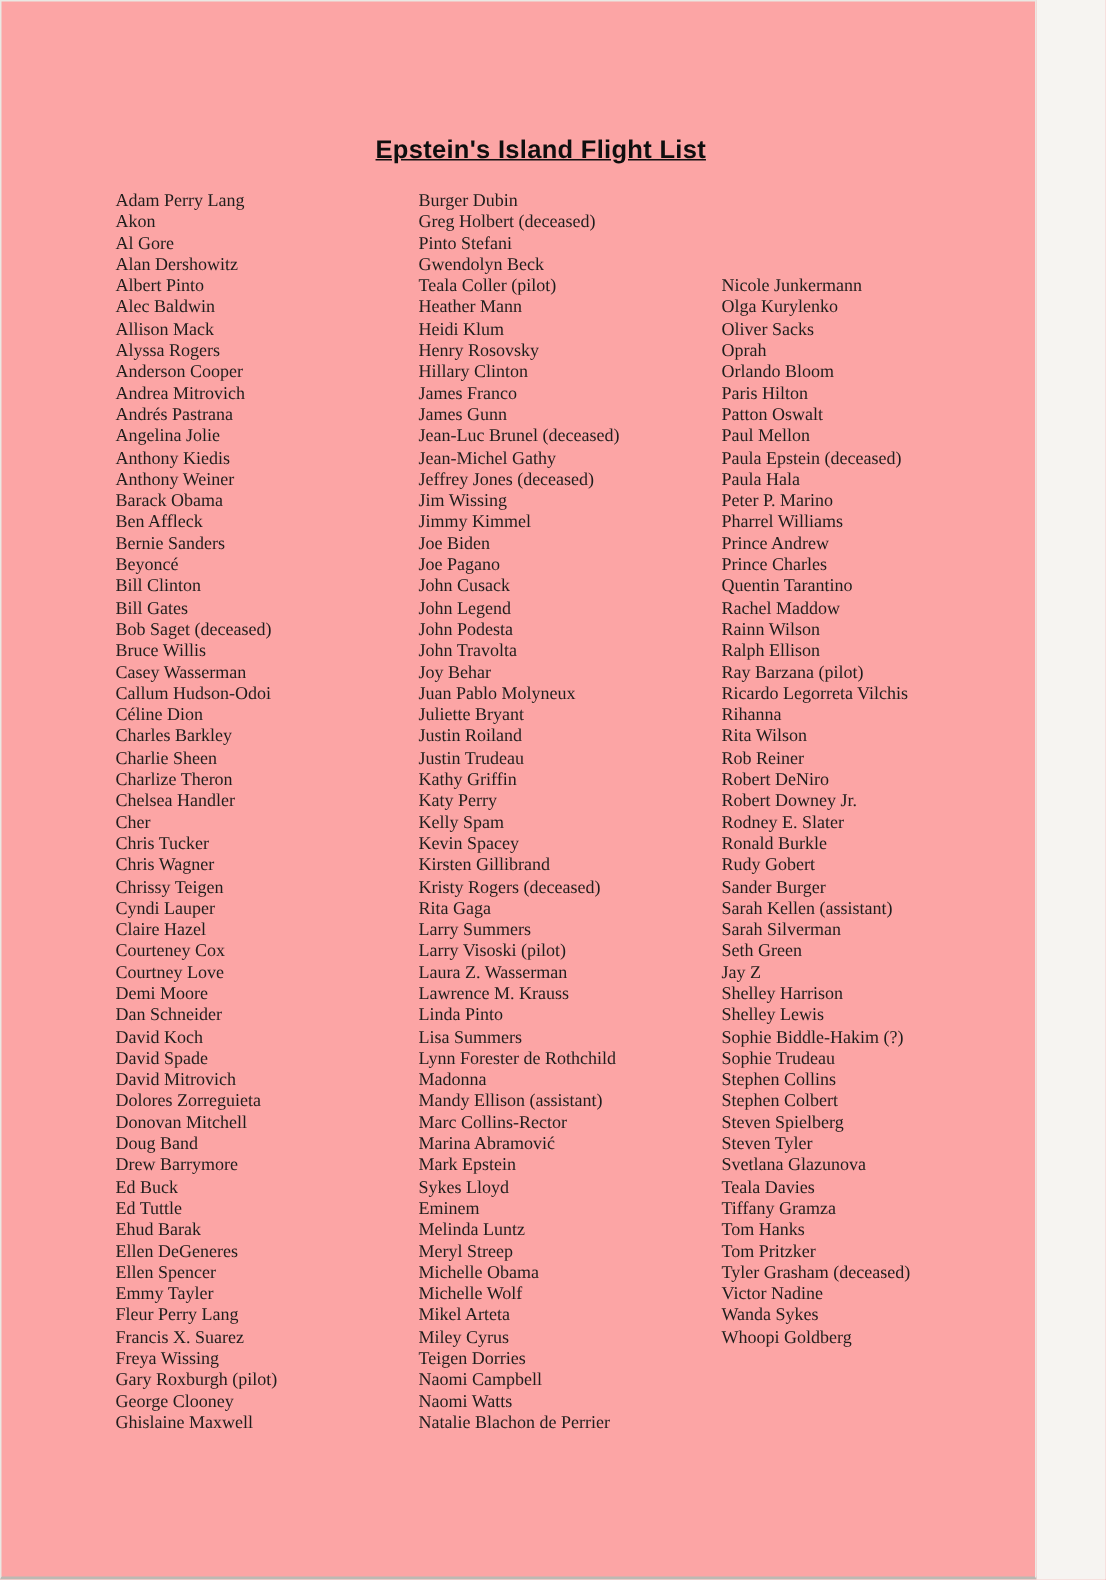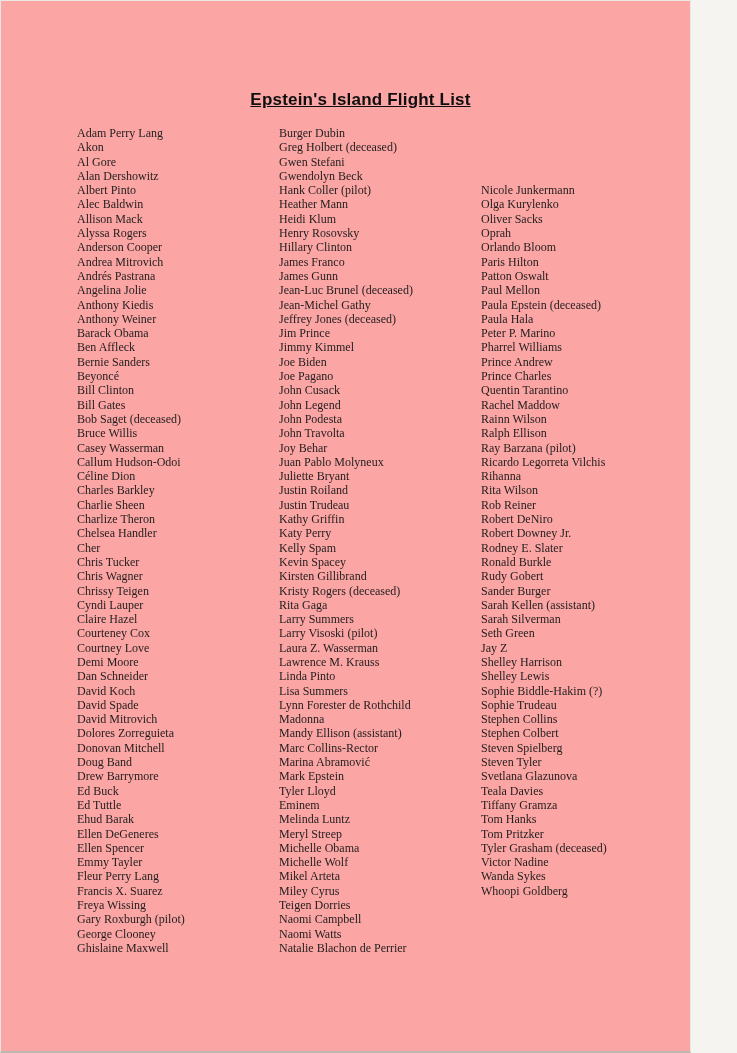--- a/index.html
+++ b/index.html
@@ -114,33 +114,33 @@
         <div class="name-row">Fleur Perry Lang</div>
         <div class="name-row">Francis X. Suarez</div>
         <div class="name-row">Freya Wissing</div>
         <div class="name-row">Gary Roxburgh (pilot)</div>
         <div class="name-row">George Clooney</div>
         <div class="name-row">Ghislaine Maxwell</div>
       </div>
     <div class="column">
         <div class="name-row">Burger Dubin</div>
         <div class="name-row">Greg Holbert (deceased)</div>
-        <div class="name-row">Gwen Stefani</div>
+        <div class="name-row">Pinto Stefani</div>
         <div class="name-row">Gwendolyn Beck</div>
-        <div class="name-row">Hank Coller (pilot)</div>
+        <div class="name-row">Teala Coller (pilot)</div>
         <div class="name-row">Heather Mann</div>
         <div class="name-row">Heidi Klum</div>
         <div class="name-row">Henry Rosovsky</div>
         <div class="name-row">Hillary Clinton</div>
         <div class="name-row">James Franco</div>
         <div class="name-row">James Gunn</div>
         <div class="name-row">Jean-Luc Brunel (deceased)</div>
         <div class="name-row">Jean-Michel Gathy</div>
         <div class="name-row">Jeffrey Jones (deceased)</div>
-        <div class="name-row">Jim Prince</div>
+        <div class="name-row">Jim Wissing</div>
         <div class="name-row">Jimmy Kimmel</div>
         <div class="name-row">Joe Biden</div>
         <div class="name-row">Joe Pagano</div>
         <div class="name-row">John Cusack</div>
         <div class="name-row">John Legend</div>
         <div class="name-row">John Podesta</div>
         <div class="name-row">John Travolta</div>
         <div class="name-row">Joy Behar</div>
         <div class="name-row">Juan Pablo Molyneux</div>
         <div class="name-row">Juliette Bryant</div>
@@ -158,21 +158,21 @@
         <div class="name-row">Laura Z. Wasserman</div>
         <div class="name-row">Lawrence M. Krauss</div>
         <div class="name-row">Linda Pinto</div>
         <div class="name-row">Lisa Summers</div>
         <div class="name-row">Lynn Forester de Rothchild</div>
         <div class="name-row">Madonna</div>
         <div class="name-row">Mandy Ellison (assistant)</div>
         <div class="name-row">Marc Collins-Rector</div>
         <div class="name-row">Marina Abramović</div>
         <div class="name-row">Mark Epstein</div>
-        <div class="name-row">Tyler Lloyd</div>
+        <div class="name-row">Sykes Lloyd</div>
         <div class="name-row">Eminem</div>
         <div class="name-row">Melinda Luntz</div>
         <div class="name-row">Meryl Streep</div>
         <div class="name-row">Michelle Obama</div>
         <div class="name-row">Michelle Wolf</div>
         <div class="name-row">Mikel Arteta</div>
         <div class="name-row">Miley Cyrus</div>
         <div class="name-row">Teigen Dorries</div>
         <div class="name-row">Naomi Campbell</div>
         <div class="name-row">Naomi Watts</div>

